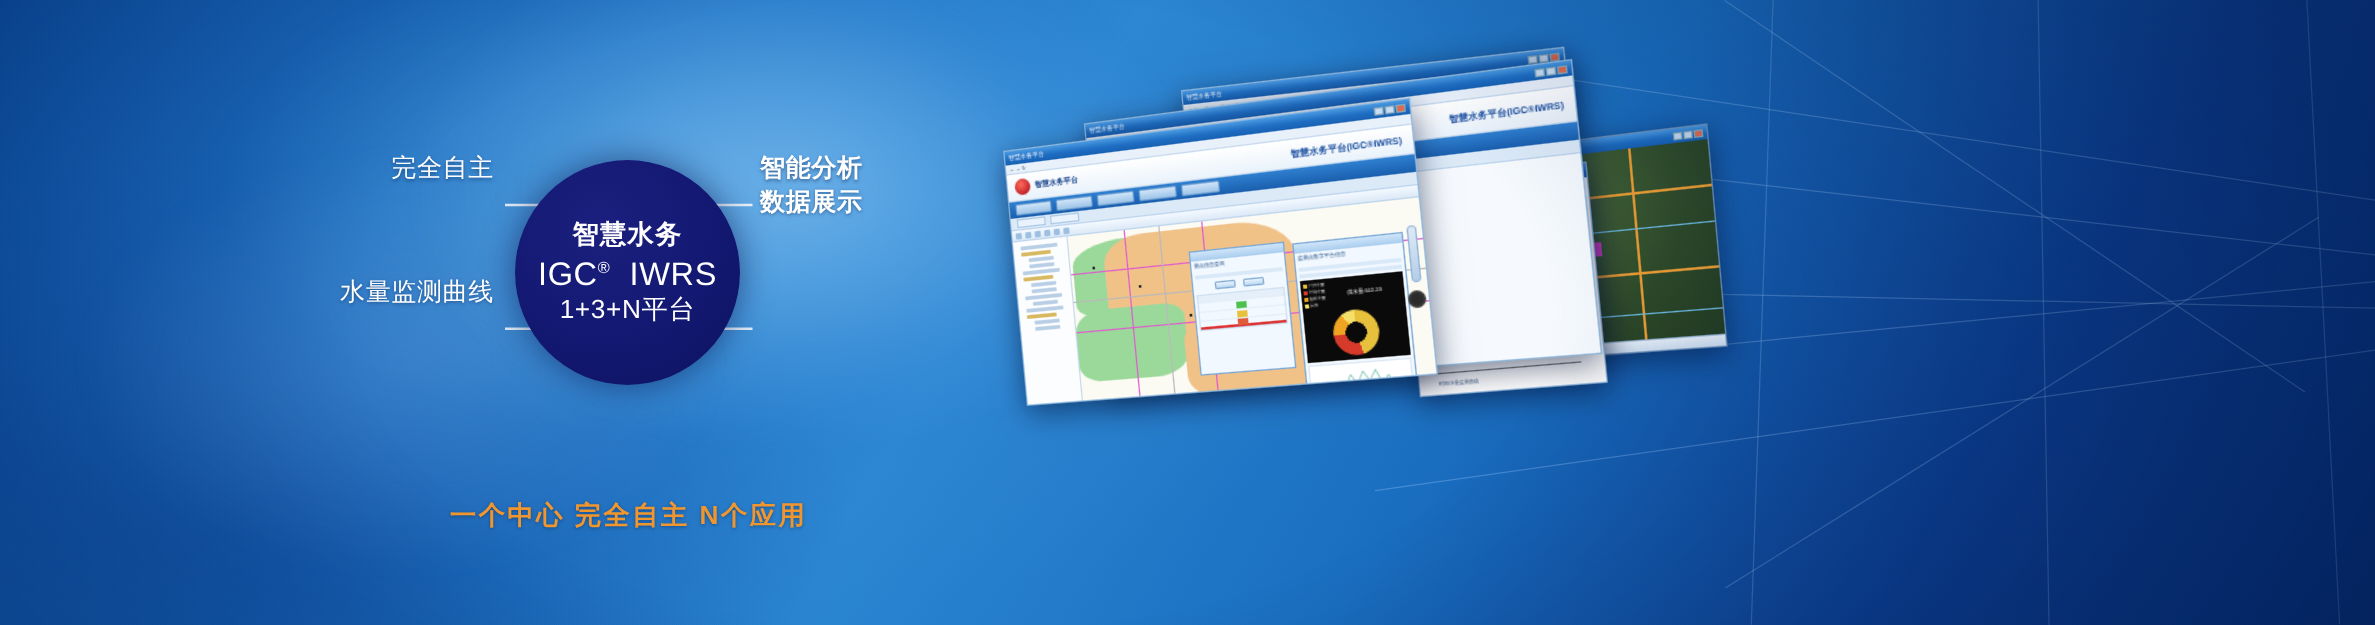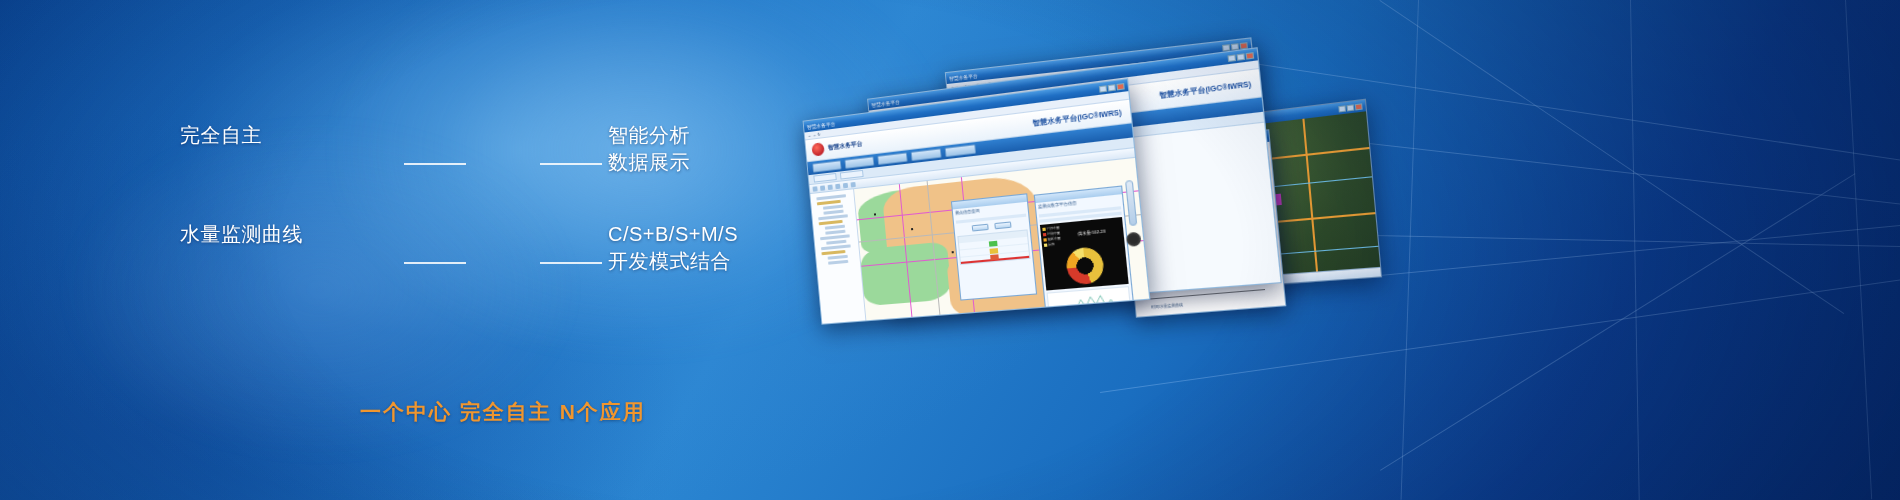--- a/index.html
+++ b/index.html
@@ -53,21 +53,21 @@
   .c-l2 sup { font-size:13px; vertical-align:super; }
   .c-l3 { font-size:21px; font-weight:400; letter-spacing:0.5px; }
 
   
   .lbl {
     position:absolute; color:#ffffff; font-size:20px; line-height:1.35;
     font-weight:400; letter-spacing:0.5px; text-shadow:0 1px 3px rgba(0,20,60,0.45);
     white-space:nowrap;
   }
   .lbl.r { text-align:left; }
-  .lbl.l { }
+  .lbl.l { text-align:right; }
   .connector { position:absolute; height:2px; background:rgba(255,255,255,0.85); }
 
   .tagline {
     position:absolute; left:360px; top:398px;
     color:#f0962e; font-size:21px; font-weight:700; letter-spacing:2px;
     text-shadow:0 1px 3px rgba(0,20,60,0.4);
     white-space:nowrap;
   }
 
   
@@ -438,34 +438,37 @@
     </div>
   </div>
 
   <div class="vign"></div>
 
   <div class="connector" style="left:404px; top:163px; width:62px;"></div>
   <div class="connector" style="left:540px; top:163px; width:62px;"></div>
   <div class="connector" style="left:404px; top:262px; width:62px;"></div>
   <div class="connector" style="left:540px; top:262px; width:62px;"></div>
 
+  <div class="circle">
+    <div class="c-l1">智慧水务</div>
+    <div class="c-l2">
+      <span>IGC</span><sup>®</sup>&nbsp;&nbsp;<span>IWRS</span>
+    </div>
+    <div class="c-l3">1+3+N平台</div>
+  </div>
 
   <div class="lbl l" style="left:180px; top:122px; width:215px;">
     <div>完全自主</div>
   </div>
 
-  <div class="lbl r" style="left:608px; top:122px;">
+  <div class="lbl r" style="left:608px; top:122px;font-weight:bold;">
     <div>智能分析</div>
     <div>数据展示</div>
   </div>
 
   <div class="lbl l" style="left:180px; top:221px; width:215px;">
     <div>水量监测曲线</div>
   </div>
 
-  <div class="lbl r" style="left:608px; top:221px;">
-    <div>C/S+B/S+M/S</div>
-    <div>开发模式结合</div>
-  </div>
 
   <div class="tagline">一个中心  完全自主  N个应用</div>
 
 </div>
 
 </body></html>

